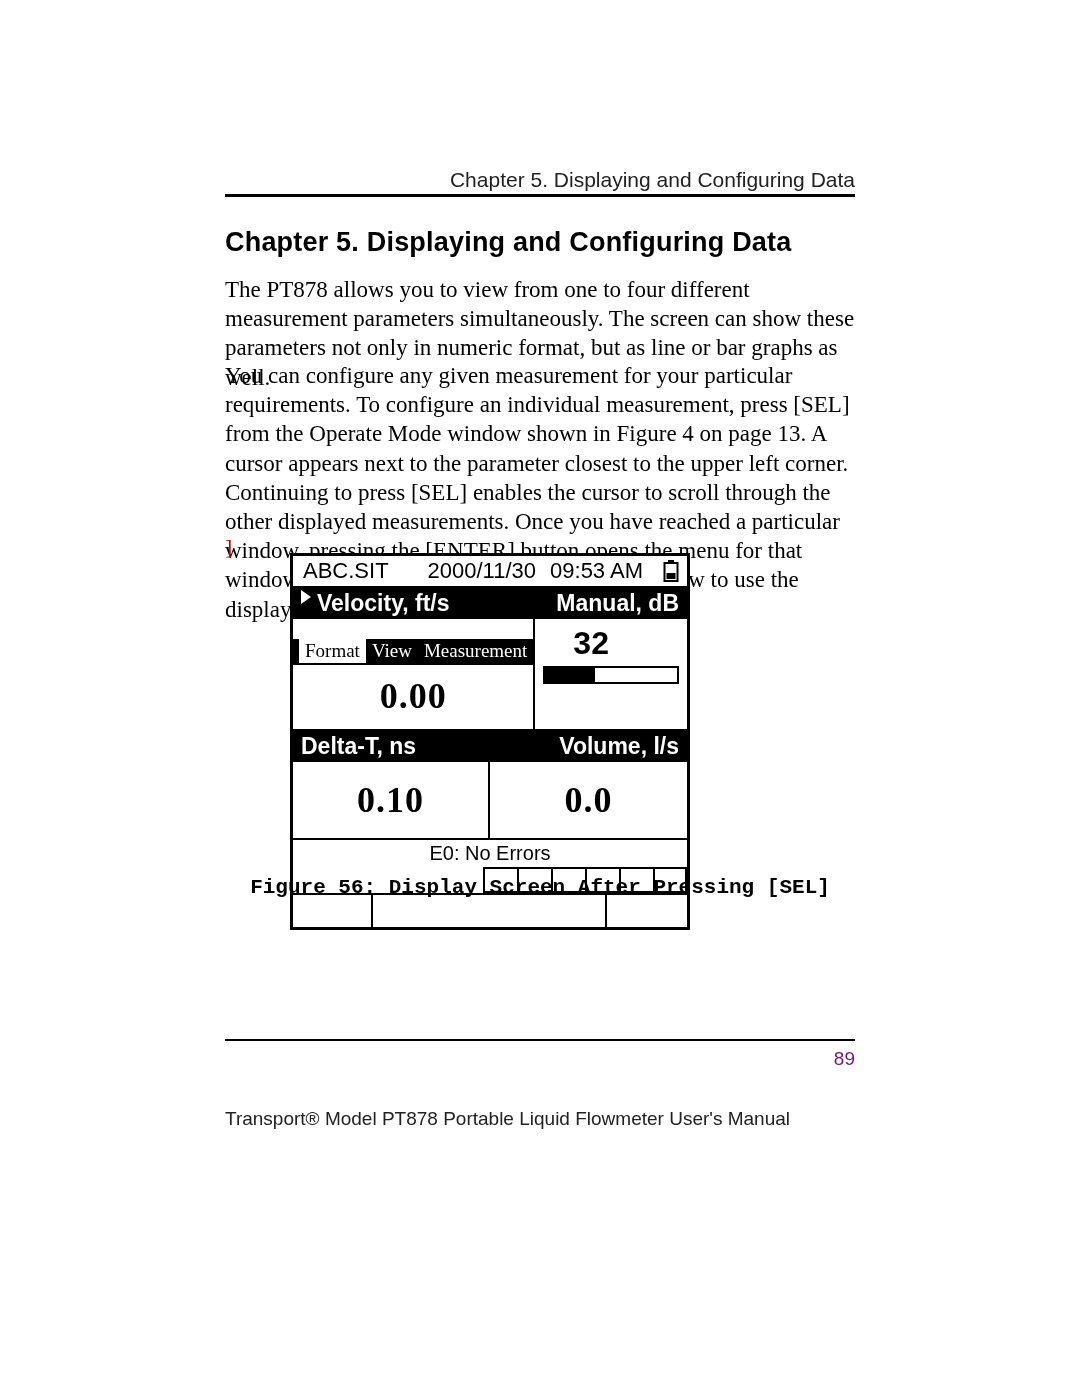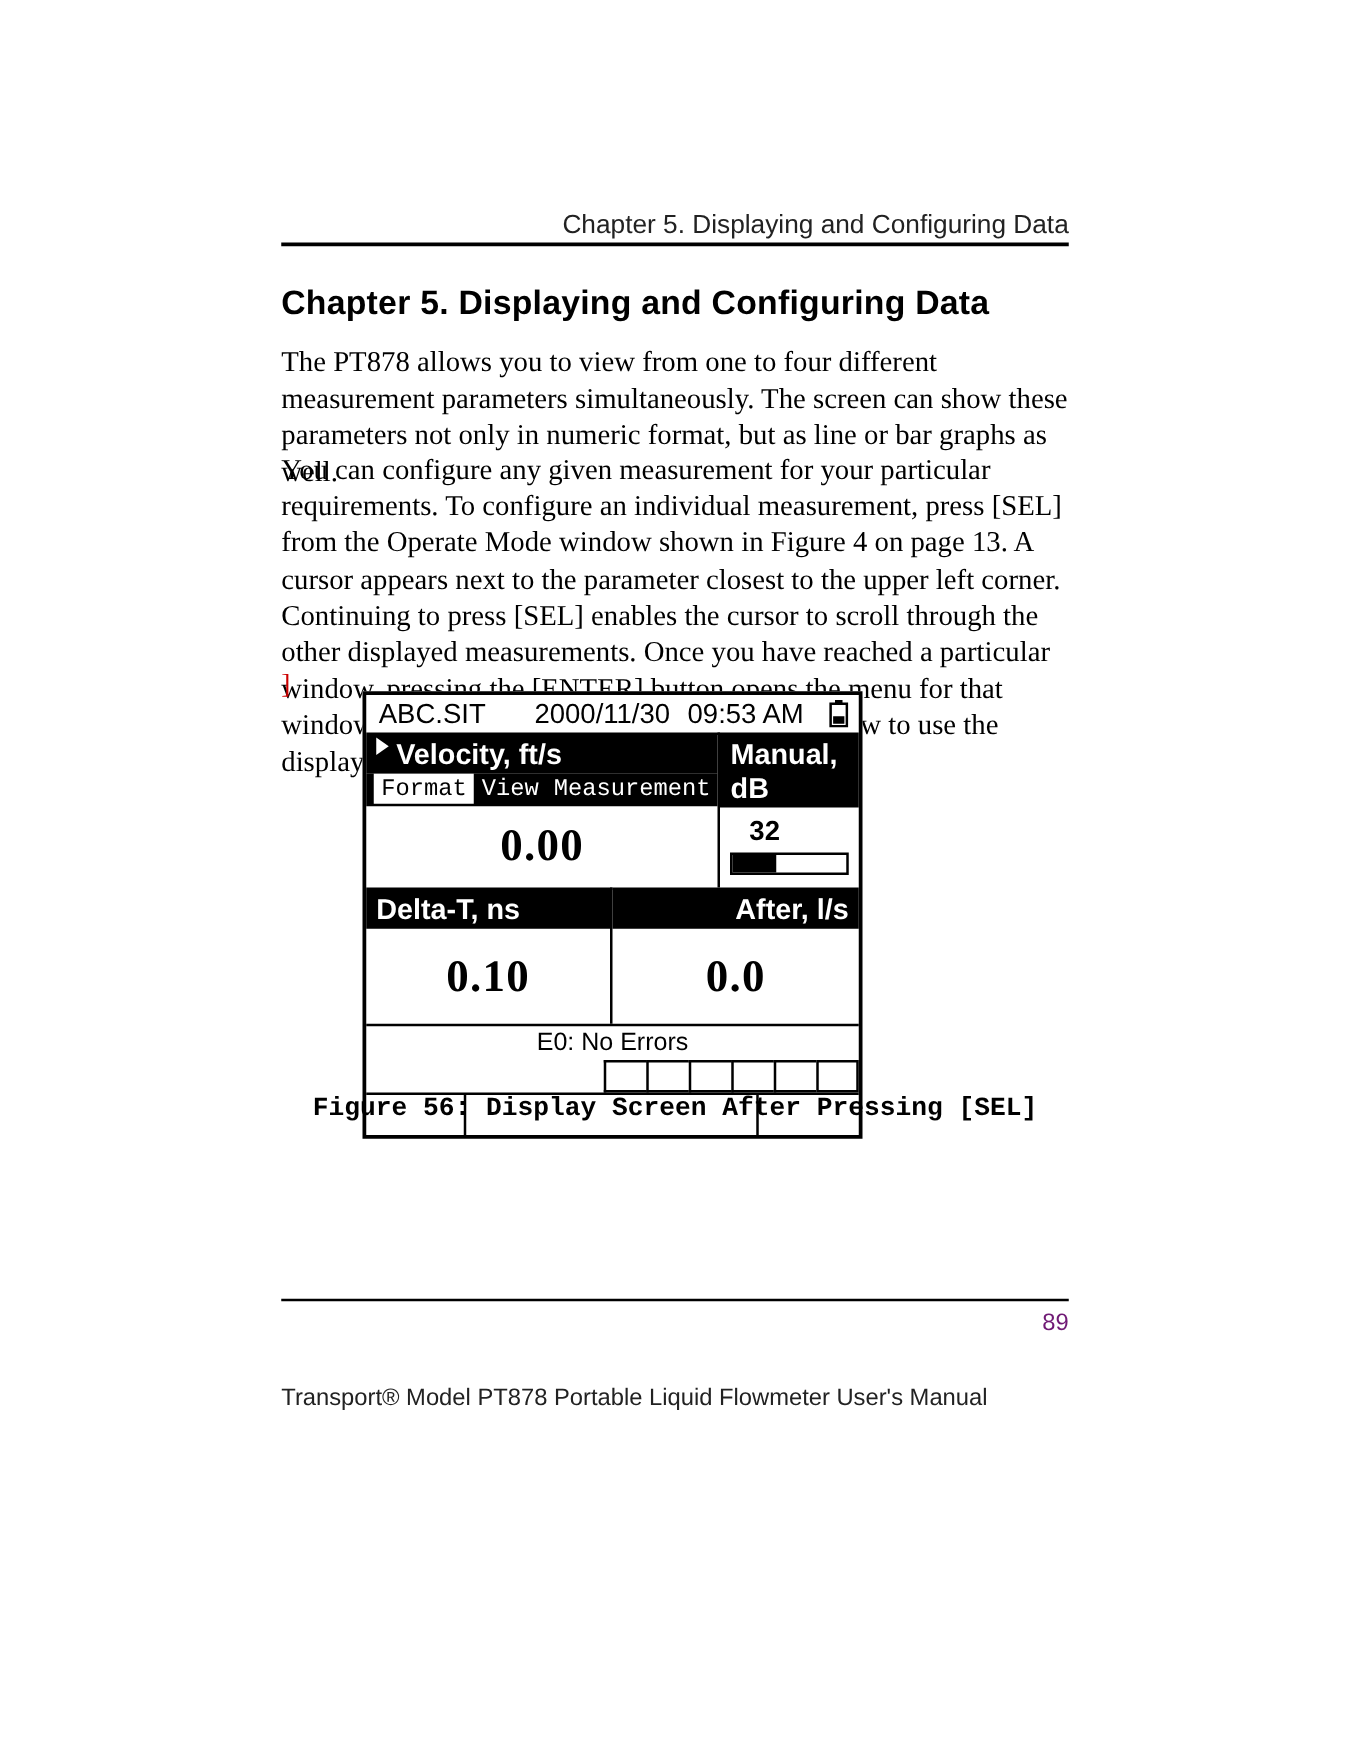--- a/index.html
+++ b/index.html
@@ -26,28 +26,28 @@
   .dev-status .datetime { display: flex; gap: 14px; align-items: center; }
   .battery { display:inline-block; width:16px; height:22px; position: relative; margin-left: 6px; }
   .battery svg { display:block; }
 
   .quad-row { display:flex; }
   .quad-cell { flex: 1 1 50%; border-top: 2px solid #000; }
   .cell-head { background:#000; color:#fff; font-family: Arial, Helvetica, sans-serif; font-weight: 700; font-size: 23px; padding: 2px 8px; display:flex; align-items:flex-start; }
   .cell-head.right { justify-content: flex-end; }
   .cursor { width:0; height:0; border-top:7px solid transparent; border-bottom:7px solid transparent; border-left:10px solid #fff; margin-right:6px; }
 
-  .menubar { display:flex; font-family: Liberation Mono, monospace; font-size: 19px; background:#000; color:#fff; padding: 0 0 2px 6px; gap: 0; }
+  .menubar { display:flex; font-family: Liberation Serif, serif; font-size: 19px; background:#000; color:#fff; padding: 0 0 2px 6px; gap: 0; margin-top: 20px; }
   .menubar .mi { padding: 1px 6px 1px 6px; }
   .menubar .mi.selected { background:#fff; color:#000; }
   .big-num { font-family: "Times New Roman", Times, serif; font-weight: 700; font-size: 36px; letter-spacing: 1px; }
   .big-num.serif2 { font-family: "Times New Roman", Times, serif; }
 
   .signal-body { padding: 6px 8px 10px 8px; }
-  .signal-val { font-family: Arial, Helvetica, sans-serif; font-weight:700; font-size: 22px; text-align:center; margin-left: -40px; }
+  .signal-val { font-family: Arial, Helvetica, sans-serif; font-weight:700; font-size: 32px; text-align:center; margin-left: -40px; }
   .bar-outer { width: 100%; height: 18px; border:2px solid #000; margin-top: 4px; position: relative; background:#fff; }
   .bar-fill { position:absolute; top:0; left:0; height:100%; background:#000; }
 
   .err-row { display:flex; align-items:center; border-top:2px solid #000; font-family: Arial, Helvetica, sans-serif; font-size:20px;flex-direction:column; }
   .err-label { padding: 2px 10px; flex: 0 0 auto; }
   .err-boxes { display:flex; gap:0; margin-left:auto; }
   .err-box { width: 34px; height: 26px; border:2px solid #000; border-right:none; }
   .err-box:last-child { border-right:2px solid #000; }
 
   .bottom-row { display:flex; border-top:2px solid #000; height: 34px; }
@@ -130,21 +130,21 @@
         <div class="quad-cell" style="border-right:2px solid #000;">
           <div class="cell-head">
             <span>Delta-T, ns</span>
           </div>
           <div class="lower-cell-body">
             <span class="big-num">0.10</span>
           </div>
         </div>
         <div class="quad-cell">
           <div class="cell-head right">
-            <span>After, l/s</span>
+            <span>Volume, l/s</span>
           </div>
           <div class="lower-cell-body">
             <span class="big-num serif2">0.0</span>
           </div>
         </div>
       </div>
 
       <div class="err-row">
         <span class="err-label">E0: No Errors</span>
         <span class="err-boxes">

